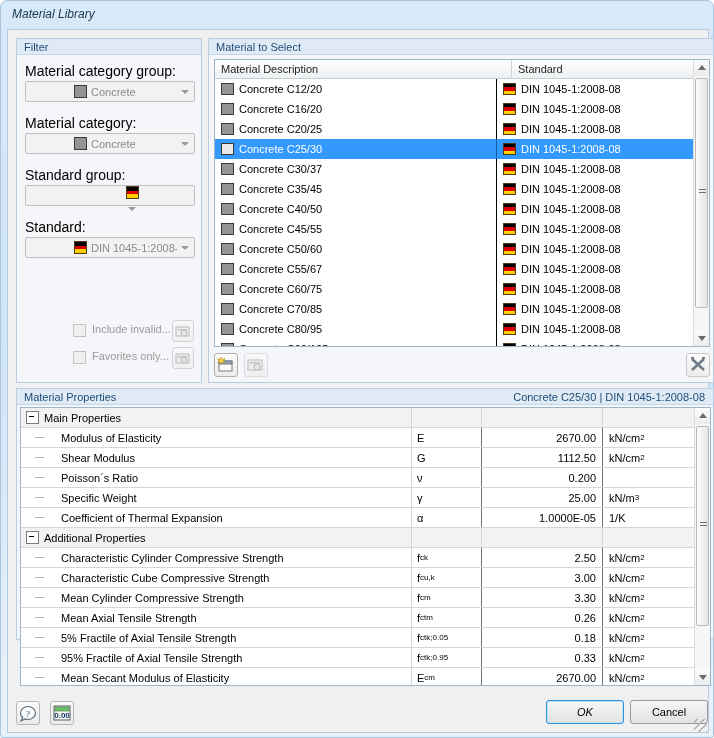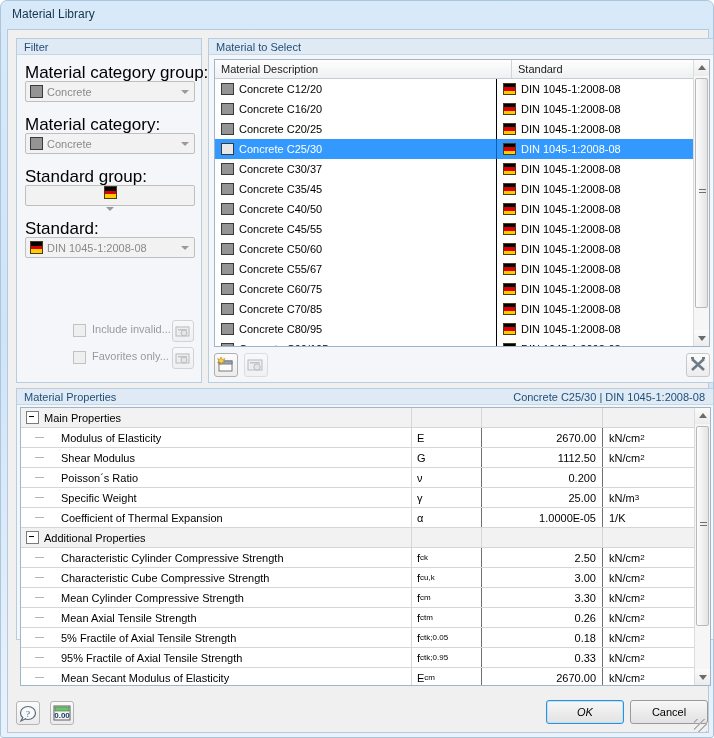--- a/index.html
+++ b/index.html
@@ -17,20 +17,21 @@
     position: absolute; left: 0; top: 0;
     width: 714px; height: 738px;
     background: linear-gradient(180deg, #d8eaf9 0%, #cfe4f7 45%, #e9f2fb 100%);
     border: 1px solid #a9c6de;
     border-radius: 7px 7px 3px 3px;
     box-sizing: border-box;
   }
   #titlebar {
     position: absolute; left: 0; top: 0; width: 100%; height: 28px;
     box-sizing: border-box;
+    font-style: italic;
   }
   #title-text {
     position: absolute; left: 11px; top: 6px;
     font-size: 12px;
     color: #16344d;
     white-space: nowrap;
   }
 
   
   #client {
@@ -67,31 +68,31 @@
     font-size: 11px;
     white-space: nowrap;
   }
 
   
   #filter-group { left: 8px; top: 8px; width: 186px; height: 345px; }
   #filter-body { position:absolute; left:0; top:16px; right:0; bottom:0; }
 
   .field-label {
     position: absolute;
-    font-size: 17px; color: #000;
+    font-size: 14px; color: #000;
     white-space: nowrap;
   }
   .combo {
     position: absolute;
     height: 21px;
     background: #f2f2f2;
     border: 1px solid #bfbfbf;
     border-radius: 2px;
     box-sizing: border-box;
-    display: flex; align-items: center;
+    display: flex; align-items: center; padding-left: 44px;
   }
   .combo .combo-icon {
     width: 13px; height: 13px;
     margin-left: 4px; margin-right: 4px;
     flex: 0 0 auto;
   }
   .swatch-grey {
     background: #949494;
     border: 1px solid #3a3a3a;
     box-sizing: border-box;

